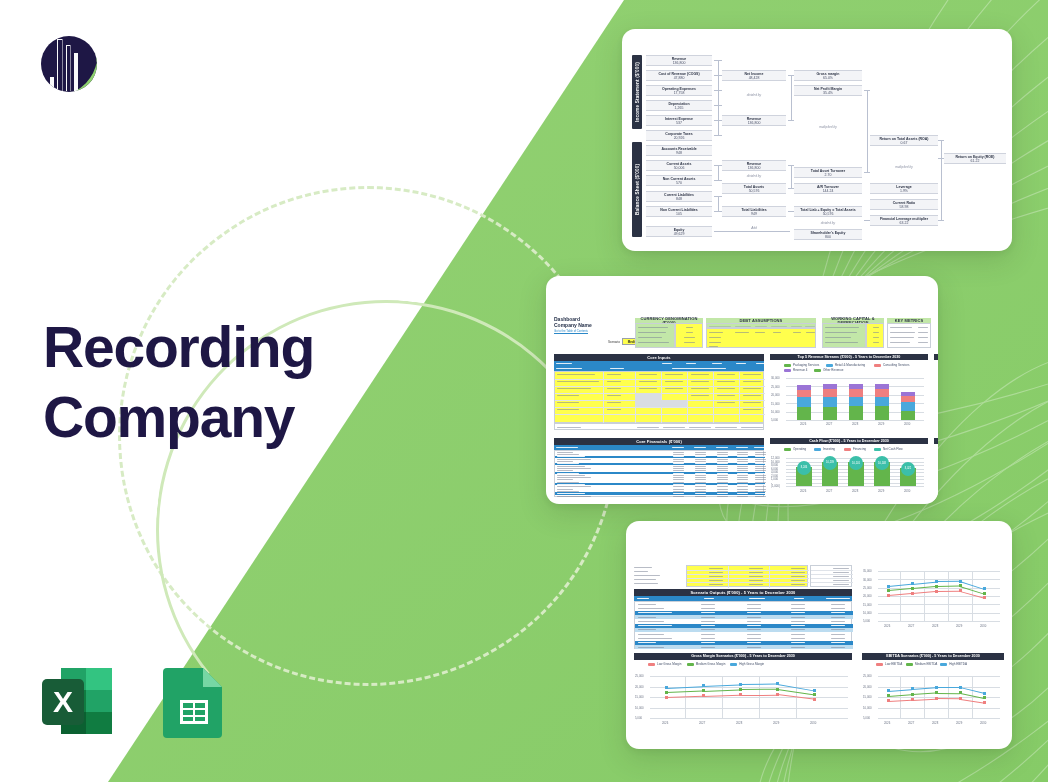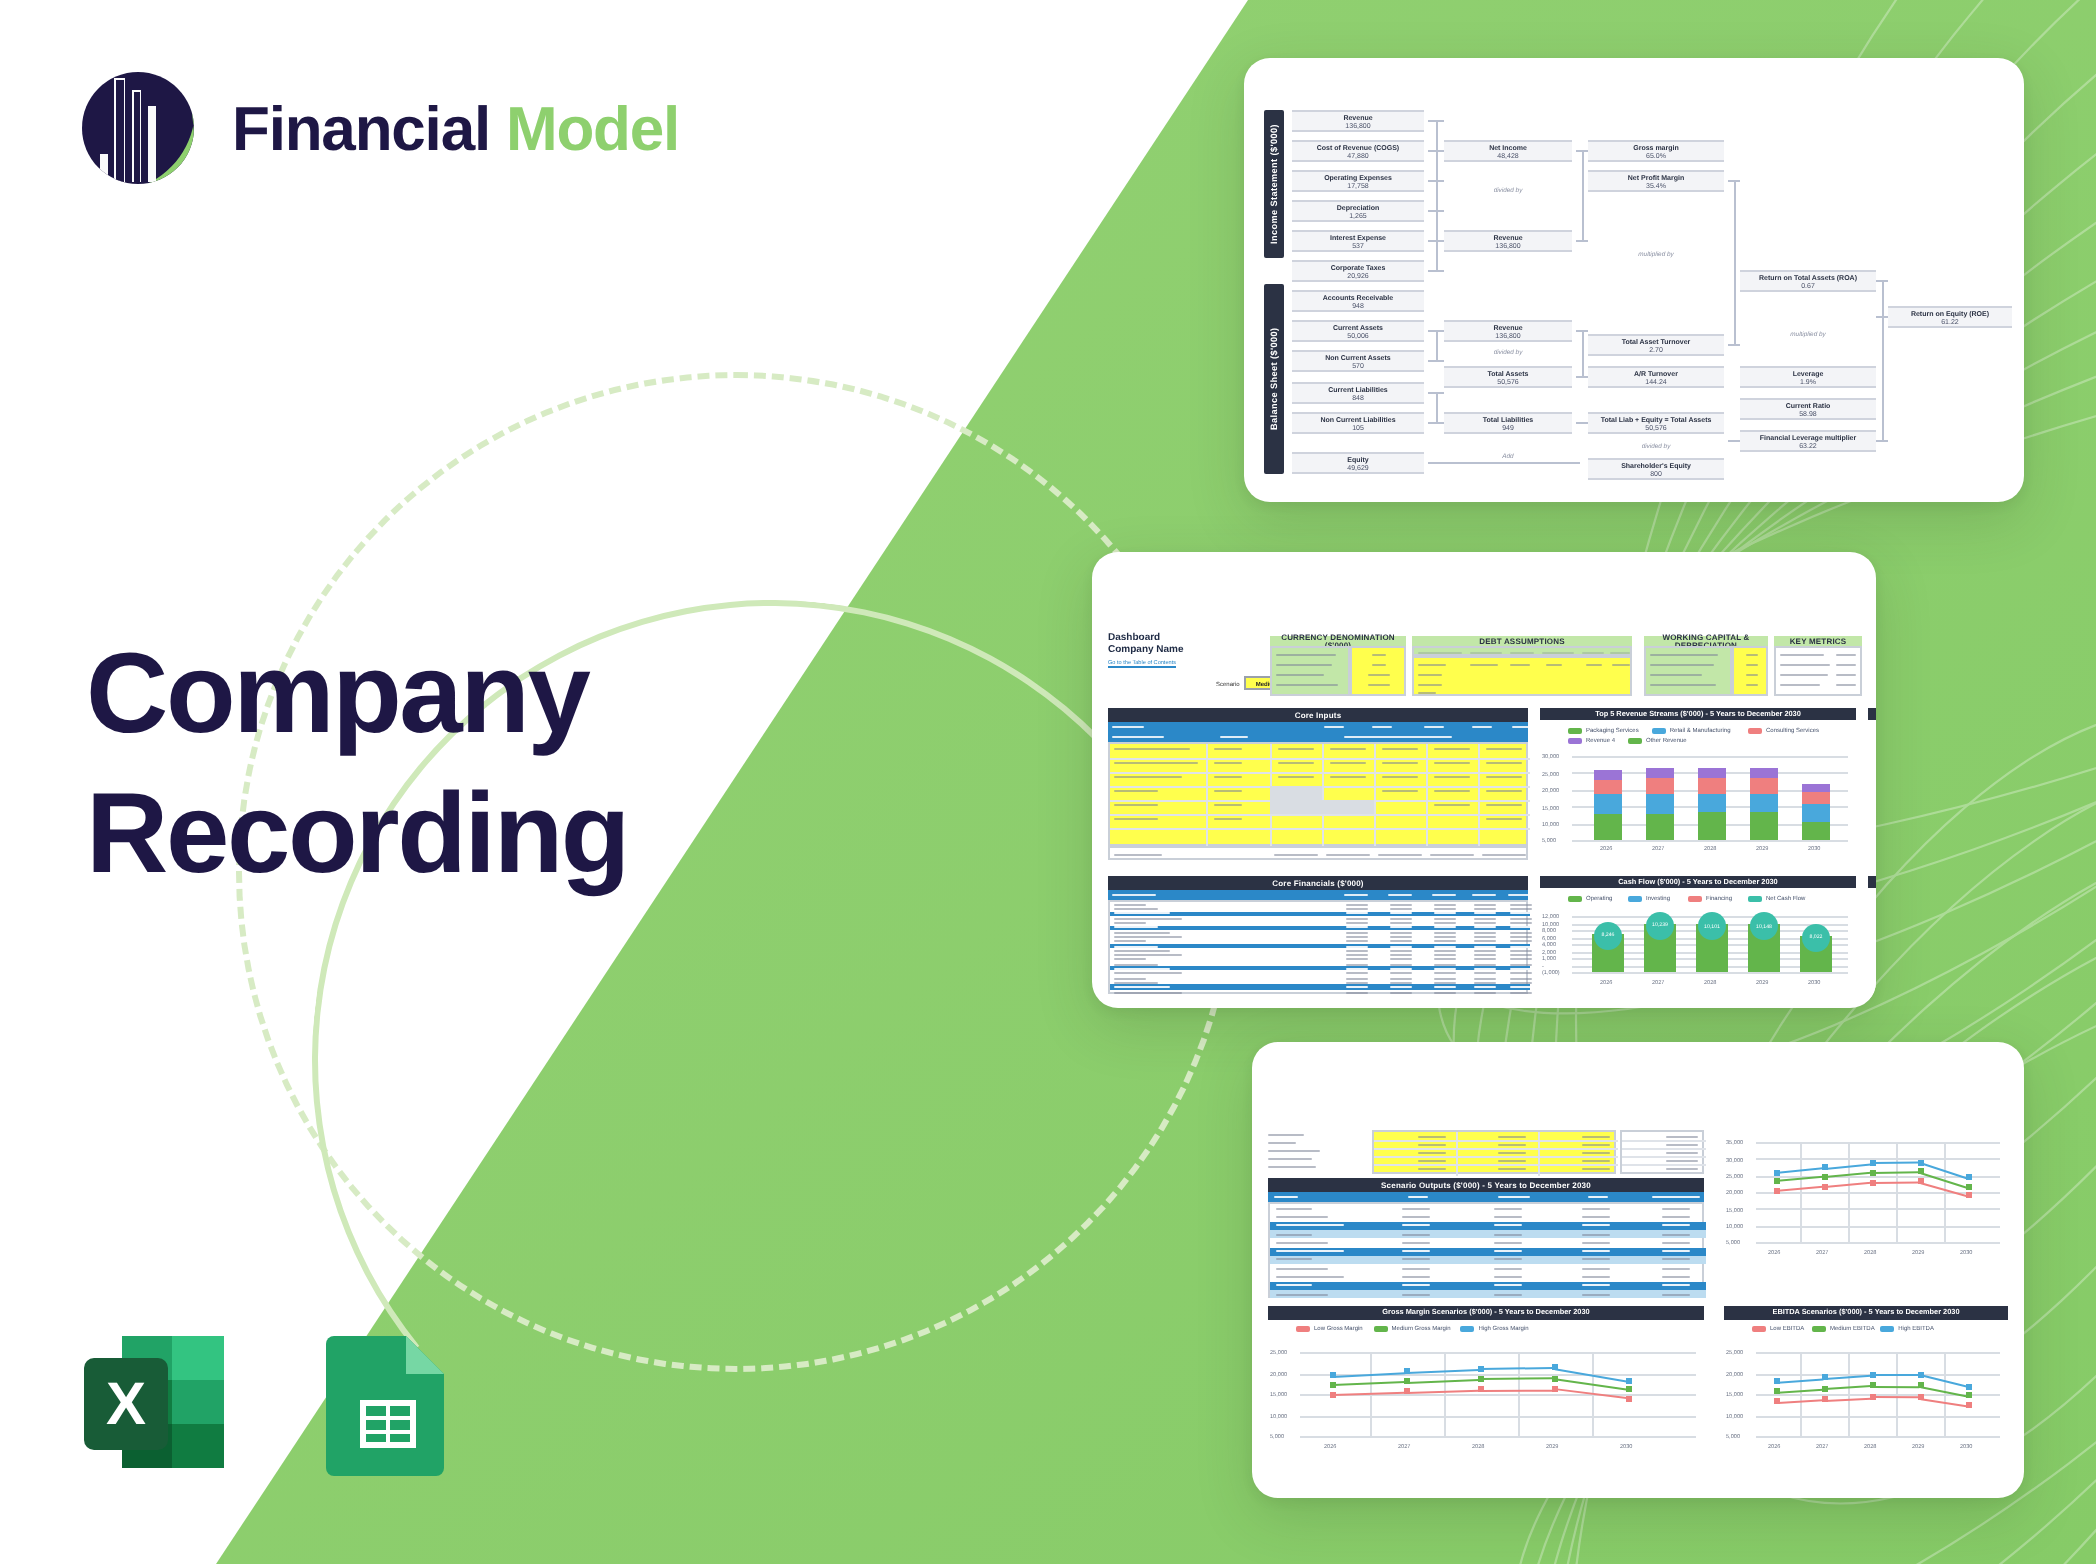--- a/index.html
+++ b/index.html
@@ -163,28 +163,25 @@
           <rect x="36" y="20" width="4" height="38" fill="#ffffff" opacity="0.98"></rect>
           <rect x="12" y="44" width="4" height="18" fill="#ffffff" opacity="0.98"></rect>
           <rect x="20" y="7" width="4" height="51" fill="#1e1745"></rect>
           <rect x="29" y="13" width="3" height="45" fill="#1e1745"></rect>
         </g>
         <g clip-path="url(#circClip)">
           <path d="M31 3 A28 28 0 0 0 31 59 Z" fill="#1e1745" opacity="0"></path>
         </g>
       </svg>
     </div>
-    <div class="logo-text">
-      <span class="lt-dark">Financial</span><span>&nbsp;</span><span class="lt-green">Model</span>
-    </div>
   </div>
 
   <div class="headline">
+    <div>Recording</div>
     <div>Company</div>
-    <div>Recording</div>
   </div>
 
   <div class="filetypes">
     <div class="ft-icon">
       <svg viewBox="0 0 82 82" width="82" height="82">
         <rect x="25" y="6" width="51" height="22" fill="#21a366"></rect>
         <rect x="25" y="28" width="51" height="22" fill="#107c41"></rect>
         <rect x="25" y="50" width="51" height="22" fill="#0b6031"></rect>
         <rect x="50" y="6" width="26" height="22" fill="#33c481"></rect>
         <rect x="50" y="28" width="26" height="22" fill="#21a366"></rect>

